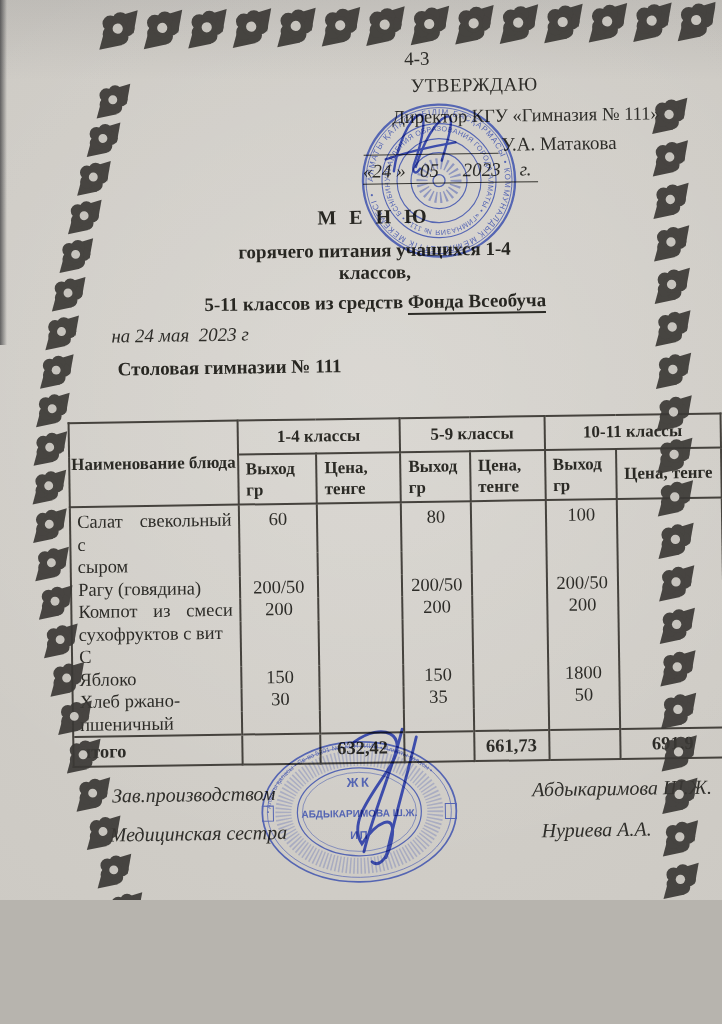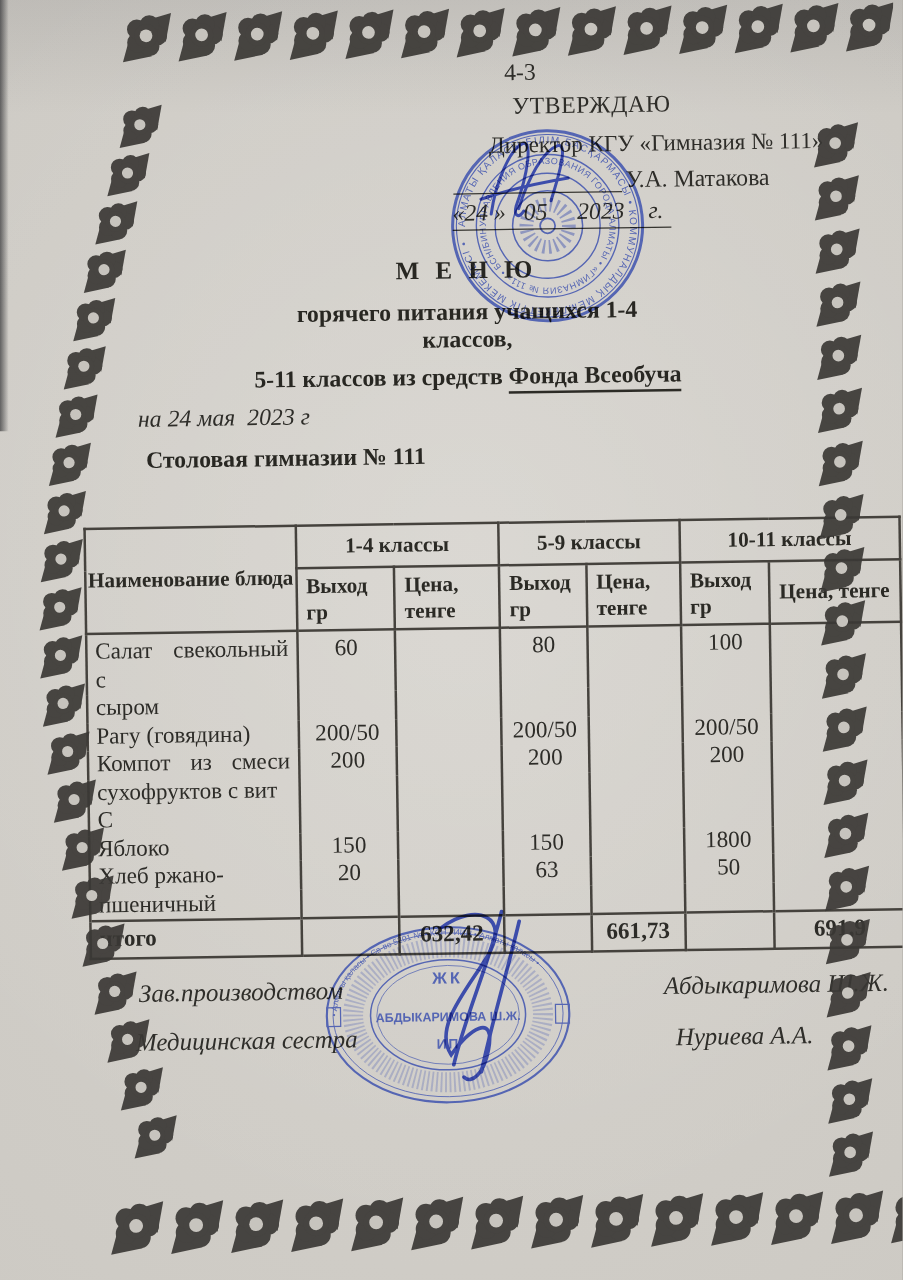--- a/index.html
+++ b/index.html
@@ -1,18 +1,18 @@
 <!DOCTYPE html>
 <html><head>
 <meta charset="utf-8">
 <style>
   html,body{margin:0;padding:0;}
   body{width:722px;height:1024px;overflow:hidden;background:#b7b4ae;
        font-family:"Liberation Serif","DejaVu Serif",serif;}
-  .photo{position:relative;width:722px;height:1024px;overflow:hidden;}
+  .photo{position:relative;width:722px;height:900px;overflow:hidden;}
   .sheet-bg{position:absolute;inset:0;
     background:
       linear-gradient(180deg, rgba(60,60,66,.10) 0%, rgba(60,60,66,0) 9%),
       radial-gradient(120% 90% at 52% 42%, rgba(255,255,255,.16) 0%, rgba(255,255,255,0) 62%),
       radial-gradient(145% 125% at 50% 50%, #d4d1cb 0%, #cdcac4 55%, #c0bdb7 90%, #b3b0aa 100%);}
   .edge-left{position:absolute;left:0;top:0;width:7px;height:345px;z-index:9;pointer-events:none;
     background:linear-gradient(to right, rgba(24,25,29,.6), rgba(24,25,29,0));}
   .content{position:absolute;inset:0;transform:rotate(-0.85deg);transform-origin:48% 50%;}
   .abs{position:absolute;color:#2e2d29;}
   .pre{white-space:pre;}
@@ -165,23 +165,23 @@
         <td class="num">150</td>
             <td class="num"></td>
         <td class="num">150</td>
             <td class="num"></td>
         <td class="num">1800</td>
             <td class="num"></td>
       </tr>
 
       <tr>
         <td class="nm">Хлеб ржано-</td>
-        <td class="num">20</td>
-            <td class="num"></td>
-        <td class="num">63</td>
+        <td class="num">30</td>
+            <td class="num"></td>
+        <td class="num">35</td>
             <td class="num"></td>
         <td class="num">50</td>
             <td class="num"></td>
       </tr>
 
       <tr>
         <td class="nm">пшеничный</td>
         <td class="num"></td>
             <td class="num"></td>
         <td class="num"></td>

